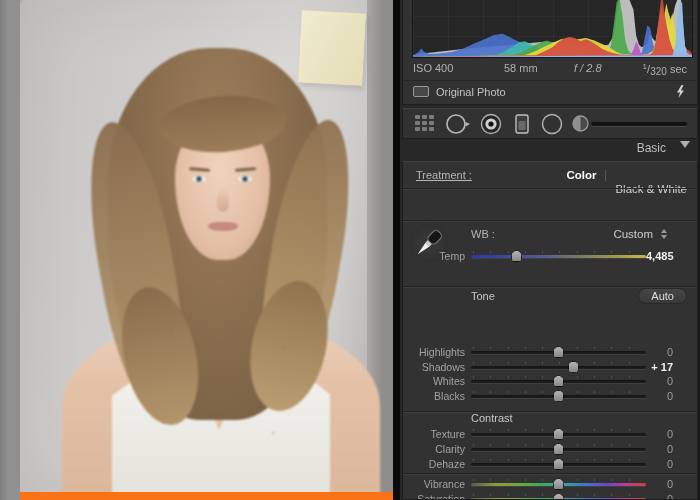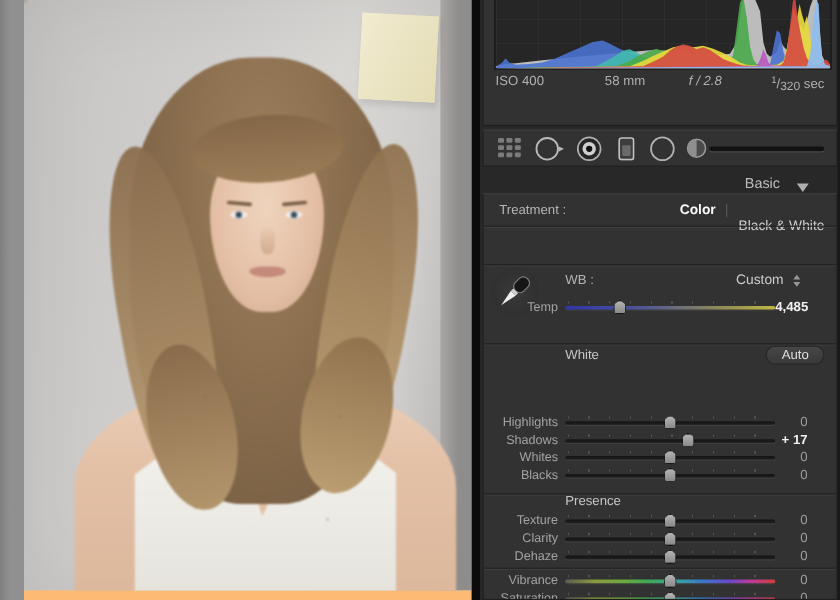--- a/index.html
+++ b/index.html
@@ -1,16 +1,16 @@
 <!DOCTYPE html>
 <html><head>
 <meta charset="utf-8">
 <style>
   html,body{margin:0;padding:0;background:#000;}
-  #screen{position:relative;width:700px;height:500px;overflow:hidden;background:#fdba74;
+  #screen{position:relative;width:700px;height:500px;overflow:hidden;background:#f97316;
           font-family:"Liberation Sans",sans-serif;-webkit-font-smoothing:antialiased;}
 
   
   #left-strip{position:absolute;left:0;top:0;width:20px;height:500px;
               background:linear-gradient(90deg,#7e7e7e,#909090 40%);}
   #photo{position:absolute;left:20px;top:0;width:373px;height:492px;overflow:hidden;
          background:linear-gradient(100deg,#c6c4c2 0%,#d2d0ce 40%,#d9d7d4 60%,#cfcdcb 80%,#bdbbb9 92%);
          box-shadow:inset 0 0 70px rgba(0,0,0,.07);}
   #wall-corner{position:absolute;right:0;top:0;width:26px;height:100%;
                background:linear-gradient(90deg,#aaa6a3,#8f8d8b 60%);}
@@ -80,31 +80,31 @@
   #orig-icon{width:14px;height:9px;border:1px solid #9a9a9a;border-radius:2px;margin:0 7px 0 10px;
              background:#474747;}
   #orig-label{font-size:11px;color:#c2c2c2;}
   #bolt{margin-left:auto;margin-right:12px;display:flex;}
 
   #toolstrip{top:108px;height:31px;display:flex;align-items:center;padding-left:12px;box-sizing:border-box;}
   .tool{display:flex;align-items:center;justify-content:center;}
   #brush-handle{flex:1;height:4px;margin:0 10px 0 2px;border-radius:3px;background:#121212;
                 box-shadow:0 1px 0 rgba(255,255,255,.12);}
 
-  #basic-header{position:absolute;left:2px;right:18px;top:141px;height:19px;display:flex;
-                align-items:flex-end;justify-content:flex-end;}
+  #basic-header{position:absolute;left:2px;right:2px;top:141px;height:19px;display:flex;
+                align-items:flex-start;justify-content:flex-end;}
   #basic-title{font-size:12px;color:#bcbcbc;margin-right:14px;}
   #basic-tri{width:0;height:0;border-left:5px solid transparent;border-right:5px solid transparent;
              border-top:7px solid #aeaeae;margin-right:8px;}
 
   #basic-box{top:161px;height:339px;overflow:hidden;}
   .hdiv{position:absolute;left:0;right:0;height:1px;background:#222;
         box-shadow:0 1px 0 rgba(255,255,255,.055);}
   #treat-row{position:absolute;left:0;right:0;top:0;height:26px;display:flex;align-items:center;}
-  #treat-label{font-size:11px;color:#b5b5b5;margin-left:13px;}
+  #treat-label{font-size:11px;color:#b5b5b5;margin-left:13px;text-decoration:underline;}
   #treat-color{margin-left:auto;font-size:11.5px;color:#fafafa;font-weight:bold;}
   #treat-sep{width:1px;height:11px;background:#555;margin:0 9px;}
   #treat-bw{font-size:11.5px;color:#d2d2d2;margin-right:10px;margin-top:28px;}
   #profile-row{position:absolute;left:0;right:0;top:27px;height:31px;display:flex;align-items:center;}
   #profile-label{font-size:11px;color:#b5b5b5;margin-left:13px;}
   #profile-value{font-size:11.5px;color:#dadada;font-weight:bold;margin-left:14px;}
   .updn{display:flex;flex-direction:column;align-items:center;margin-left:8px;}
   .updn .u{width:0;height:0;border-left:3px solid transparent;border-right:3px solid transparent;
            border-bottom:4px solid #969696;margin-bottom:2px;}
   .updn .d{width:0;height:0;border-left:3px solid transparent;border-right:3px solid transparent;
@@ -194,20 +194,29 @@
             <polygon points="0,100 40,97 44,90 47,83 50,77 53,71 56,69 59,71 62,69 65,73 68,79 71,86 73,92 75,95 78,96 84,95 86,90 87,72 88,45 89,18 90,32 90.8,12 91.5,26 92.3,38 93,28 93.8,52 94.5,72 95.5,86 96.5,92 98,96 100,100" fill="#e6d83d" fill-opacity="0.92"></polygon>
             <polygon points="0,100 44,97 47,91 50,84 52,76 54,70 56,67 58,69 60,74 62,71 64,75 66,81 68,87 70,91 72,94 74,96 80,97 85,96 86,92 87,75 88,40 88.8,8 89.5,4 90.2,30 91,50 92,72 93,86 94,92 96,95 97.5,92 98.5,88 99.3,90 100,96 100,100" fill="#d44a42" fill-opacity="0.9"></polygon>
             <polygon points="0,100 78,97 79,88 80,74 80.8,82 81.5,92 82.5,96 100,100" fill="#bb52c2" fill-opacity="0.85"></polygon>
             <polygon points="0,100 93,97 94,80 95,30 95.8,8 96.5,12 97,60 97.6,88 98.5,95 100,97 100,100" fill="#8fbcec" fill-opacity="0.95"></polygon>
           </svg>
       </div>
       <span class="exif" style="left:10px">ISO 400</span>
       <span class="exif" style="left:101px">58 mm</span>
       <span class="exif" style="left:171px;font-style:italic">f / 2.8</span>
       <span class="exif" style="right:10px"><span class="sup">1</span>/<span class="sub">320</span> <span>sec</span></span>
+      <div id="orig-row">
+        <div id="orig-icon"></div>
+        <span id="orig-label">Original Photo</span>
+        <span id="bolt">
+          <svg width="9" height="13" viewBox="0 0 9 13">
+              <path d="M5.5 0 L1 7.5 H4 L2.5 13 L8 5.5 H5 L7.5 0 Z" fill="#cfcfcf"></path>
+            </svg>
+        </span>
+      </div>
     </div>
 
     <div class="pbox" id="toolstrip">
       <span class="tool">
         <svg width="20" height="18" viewBox="0 0 20 18">
             <g fill="#8f8f8f" opacity="0.8">
           <rect x="0" y="0" width="5" height="4" rx="1"></rect>
               <rect x="7" y="0" width="5" height="4" rx="1"></rect>
               <rect x="14" y="0" width="5" height="4" rx="1"></rect>
           <rect x="0" y="6" width="5" height="4" rx="1"></rect>
@@ -292,21 +301,21 @@
             <div class="strack">
               <div class="ticks"></div>
               <div class="trackline track-temp"></div>
               <div class="thumb" style="left: calc(26% - 5.5px);"></div>
             </div>
             <span class="sval em">4,485</span>
           </div>
         </div>
       <div class="hdiv" style="top:124px"></div>
 
-      <span class="sechead" id="tone-head">White</span>
+      <span class="sechead" id="tone-head">Tone</span>
       <span id="auto-btn">Auto</span>
       <div class="sgroup" id="group-tone">
         </div>
       <div class="sgroup" id="group-tonal">
           <div class="srow">
             <span class="slabel">Highlights</span>
             <div class="strack">
               <div class="ticks"></div>
               <div class="trackline track-plain"></div>
               <div class="thumb" style="left: calc(50% - 5.5px);"></div>
@@ -336,21 +345,21 @@
             <div class="strack">
               <div class="ticks"></div>
               <div class="trackline track-plain"></div>
               <div class="thumb" style="left: calc(50% - 5.5px);"></div>
             </div>
             <span class="sval">0</span>
           </div>
         </div>
       <div class="hdiv" style="top:249px"></div>
 
-      <span class="sechead" id="presence-head">Presence</span>
+      <span class="sechead" id="presence-head">Contrast</span>
       <div class="sgroup" id="group-presence">
           <div class="srow">
             <span class="slabel">Texture</span>
             <div class="strack">
               <div class="ticks"></div>
               <div class="trackline track-plain"></div>
               <div class="thumb" style="left: calc(50% - 5.5px);"></div>
             </div>
             <span class="sval">0</span>
           </div>

